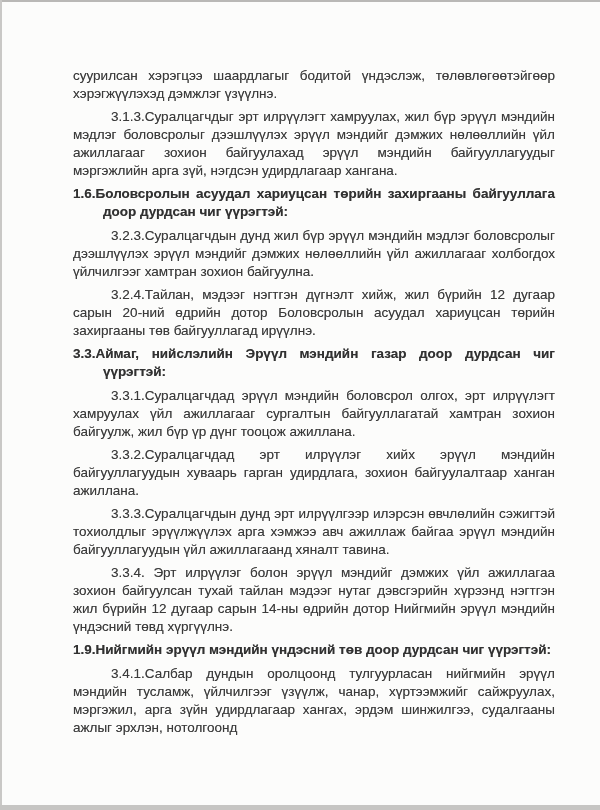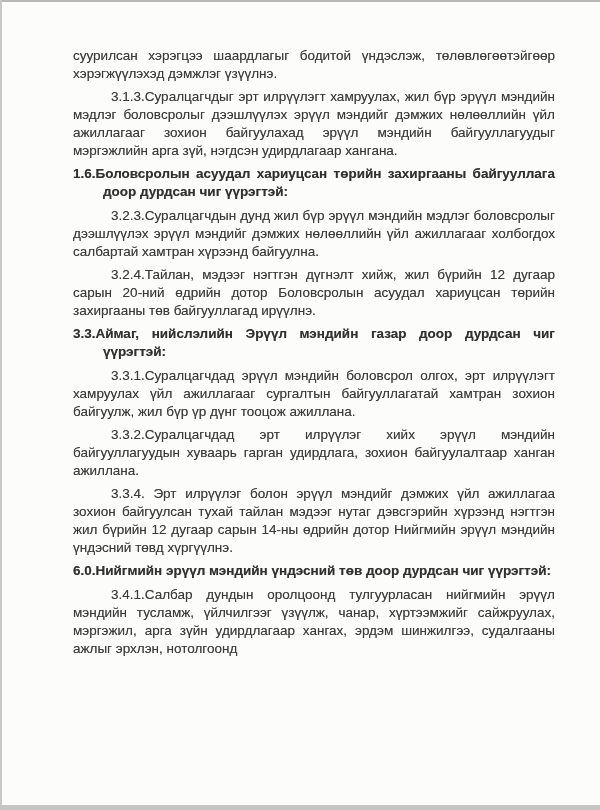--- a/index.html
+++ b/index.html
@@ -46,43 +46,44 @@
     line-height: 18px;
     color: #3b3b3b;
     text-shadow: 0 0 0.4px rgba(59,59,59,0.55);
     overflow: hidden;
   }
   .content p {
     margin: 0 0 5px 0;
     text-align: justify;
   }
   p.para { text-indent: 38px; }
-  p.flush { text-indent: 0; }
+  p.flush { text-indent: 0; margin-top: 20px; }
   p.heading {
     font-weight: bold;
     color: #313131;
     padding-left: 30px;
     text-indent: -30px;
     margin: 4px 0 6px 0;
   }
 </style>
 </head>
 <body>
 
 <div class="page">
   <div class="edge-top"></div>
   <div class="edge-left"></div>
   <div class="edge-bottom"></div>
 
   <div class="content">
     <p class="para flush">суурилсан хэрэгцээ шаардлагыг бодитой үндэслэж, төлөвлөгөөтэйгөөр хэрэгжүүлэхэд дэмжлэг үзүүлнэ.</p>
     <p class="para">3.1.3.Суралцагчдыг эрт илрүүлэгт хамруулах, жил бүр эрүүл мэндийн мэдлэг боловсролыг дээшлүүлэх эрүүл мэндийг дэмжих нөлөөллийн үйл ажиллагааг зохион байгуулахад эрүүл мэндийн байгууллагуудыг мэргэжлийн арга зүй, нэгдсэн удирдлагаар хангана.</p>
     <p class="heading">1.6.Боловсролын асуудал хариуцсан төрийн захиргааны байгууллага доор дурдсан чиг үүрэгтэй:</p>
-    <p class="para">3.2.3.Суралцагчдын дунд жил бүр эрүүл мэндийн мэдлэг боловсролыг дээшлүүлэх эрүүл мэндийг дэмжих нөлөөллийн үйл ажиллагааг холбогдох салбартай хамтран хүрээнд байгуулна.</p>
+    <p class="para">3.2.3.Суралцагчдын дунд жил бүр эрүүл мэндийн мэдлэг боловсролыг дээшлүүлэх эрүүл мэндийг дэмжих нөлөөллийн үйл ажиллагааг холбогдох үйлчилгээг хамтран зохион байгуулна.</p>
     <p class="para">3.2.4.Тайлан, мэдээг нэгтгэн дүгнэлт хийж, жил бүрийн 12 дугаар сарын 20-ний өдрийн дотор Боловсролын асуудал хариуцсан төрийн захиргааны төв байгууллагад ирүүлнэ.</p>
     <p class="heading">3.3.Аймаг, нийслэлийн Эрүүл мэндийн газар доор дурдсан чиг үүрэгтэй:</p>
     <p class="para">3.3.1.Суралцагчдад эрүүл мэндийн боловсрол олгох, эрт илрүүлэгт хамруулах үйл ажиллагааг сургалтын байгууллагатай хамтран зохион байгуулж, жил бүр үр дүнг тооцож ажиллана.</p>
     <p class="para">3.3.2.Суралцагчдад эрт илрүүлэг хийх эрүүл мэндийн байгууллагуудын хуваарь гарган удирдлага, зохион байгуулалтаар ханган ажиллана.</p>
+    <p class="para">3.3.3.Суралцагчдын дунд эрт илрүүлгээр илэрсэн өвчлөлийн сэжигтэй тохиолдлыг эрүүлжүүлэх арга хэмжээ авч ажиллаж байгаа эрүүл мэндийн байгууллагуудын үйл ажиллагаанд хяналт тавина.</p>
     <p class="para">3.3.4. Эрт илрүүлэг болон эрүүл мэндийг дэмжих үйл ажиллагаа зохион байгуулсан тухай тайлан мэдээг нутаг дэвсгэрийн хүрээнд нэгтгэн жил бүрийн 12 дугаар сарын 14-ны өдрийн дотор Нийгмийн эрүүл мэндийн үндэсний төвд хүргүүлнэ.</p>
-    <p class="heading">6.0.Нийгмийн эрүүл мэндийн үндэсний төв доор дурдсан чиг үүрэгтэй:</p>
+    <p class="heading">1.9.Нийгмийн эрүүл мэндийн үндэсний төв доор дурдсан чиг үүрэгтэй:</p>
     <p class="para">3.4.1.Салбар дундын оролцоонд тулгуурласан нийгмийн эрүүл мэндийн тусламж, үйлчилгээг үзүүлж, чанар, хүртээмжийг сайжруулах, мэргэжил, арга зүйн удирдлагаар хангах, эрдэм шинжилгээ, судалгааны ажлыг эрхлэн, нотолгоонд</p>
   </div>
 </div>
 
 </body></html>

